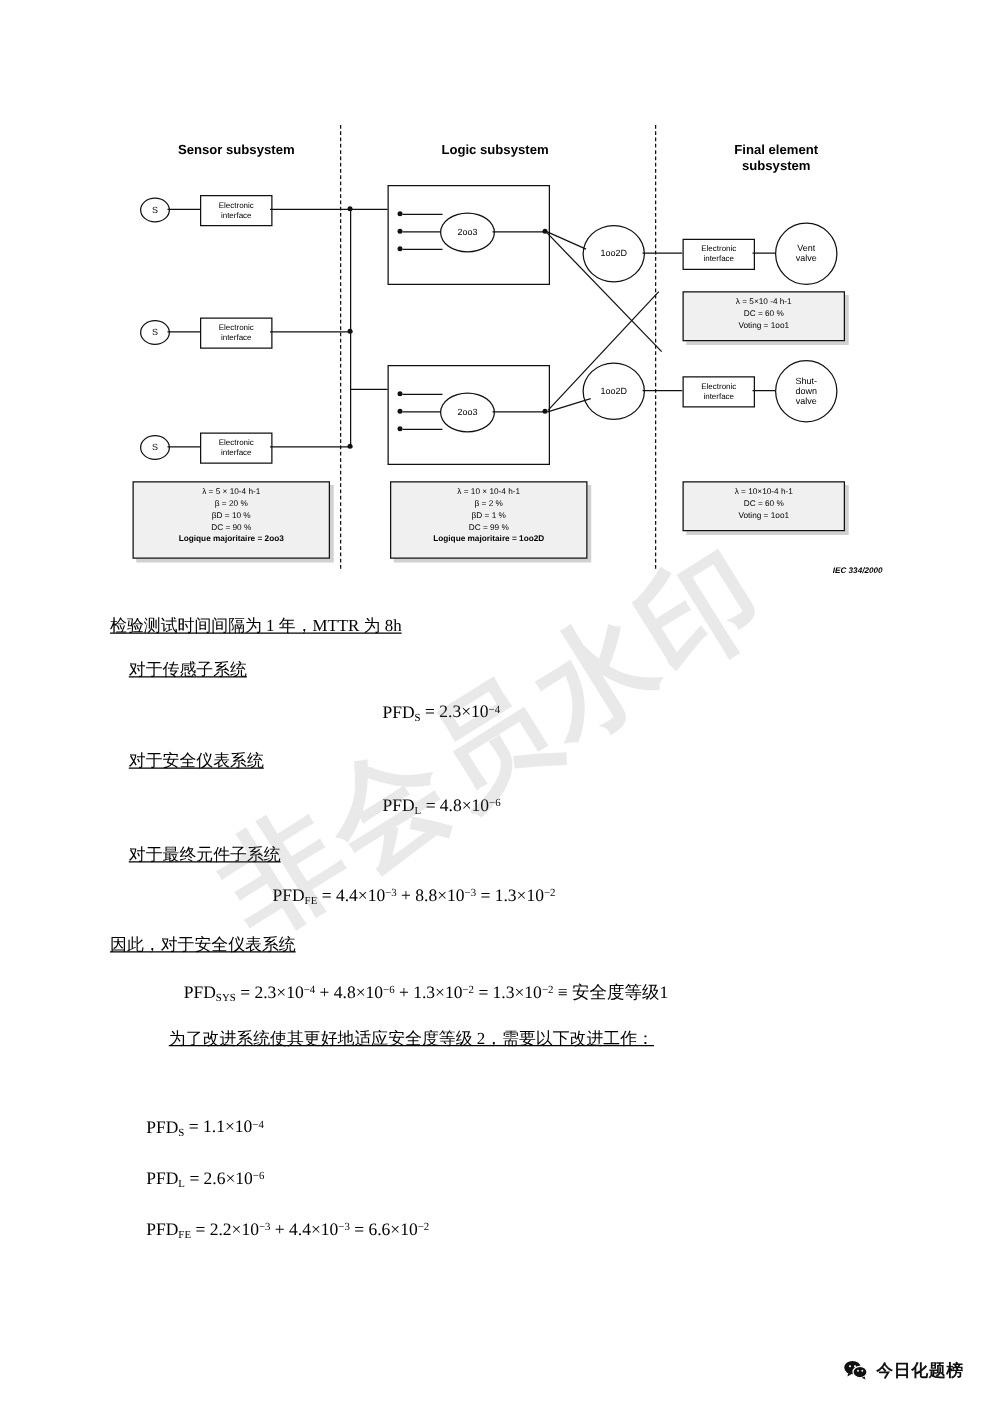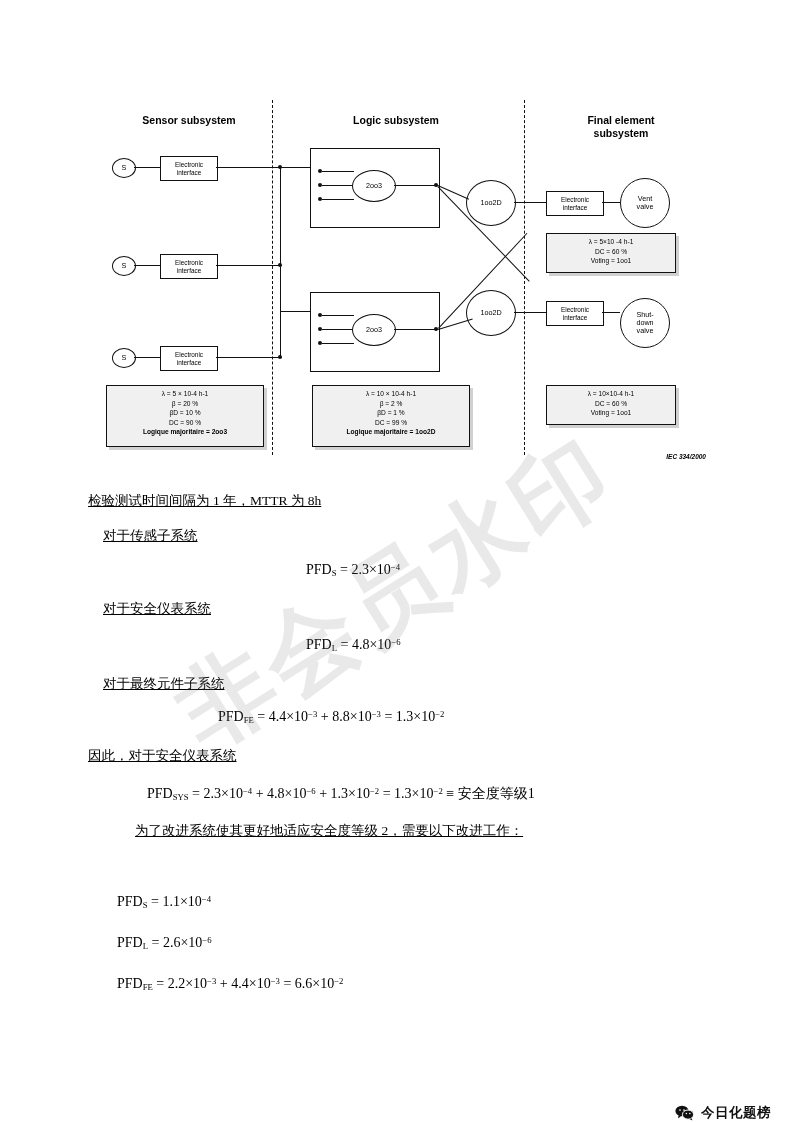--- a/index.html
+++ b/index.html
@@ -161,23 +161,23 @@
     top: 1040px;
     text-align: center;
     font-size: 12px;
     font-family: "Liberation Serif", serif;
   }
 
   
   .footer-badge {
     position: absolute;
     right: 22px;
-    bottom: 0;
+    bottom: 16px;
     display: flex;
-    align-items: center;
+    align-items: flex-start;
     gap: 7px;
     font-family: "Liberation Sans", sans-serif;
     margin-top: 47px;
   }
   .wx-icon {
     width: 19px;
     height: 16px;
     position: relative;
     flex: none;
   }
@@ -266,21 +266,21 @@
     <div class="ebox" style="left:450px; top:91px; width:56px; height:23px; white-space:pre-line;">Electronic
 interface</div>
     <div class="line hline" style="left:506px; top:102px; width:18px;"></div>
     <div class="ellipse" style="left:524px; top:78px; width:48px; height:48px; white-space:pre-line;">Vent
 valve</div>
 
     <div class="line hline" style="left:418px; top:212px; width:32px;"></div>
     <div class="ebox" style="left:450px; top:201px; width:56px; height:23px; white-space:pre-line;">Electronic
 interface</div>
     <div class="line hline" style="left:506px; top:212px; width:18px;"></div>
-    <div class="ellipse" style="left:524px; top:198px; width:48px; height:48px; white-space:pre-line;">Shut-
+    <div class="ellipse" style="left:524px; top:188px; width:48px; height:48px; white-space:pre-line;">Shut-
 down
 valve</div>
 
     <div class="param" style="left:10px; top:285px; width:158px; height:62px;">
       <div>λ = 5 × 10-4 h-1</div>
       <div>β = 20 %</div>
       <div>βD = 10 %</div>
       <div>DC = 90 %</div>
       <div style="font-weight:bold;">Logique majoritaire = 2oo3</div>
     </div>

